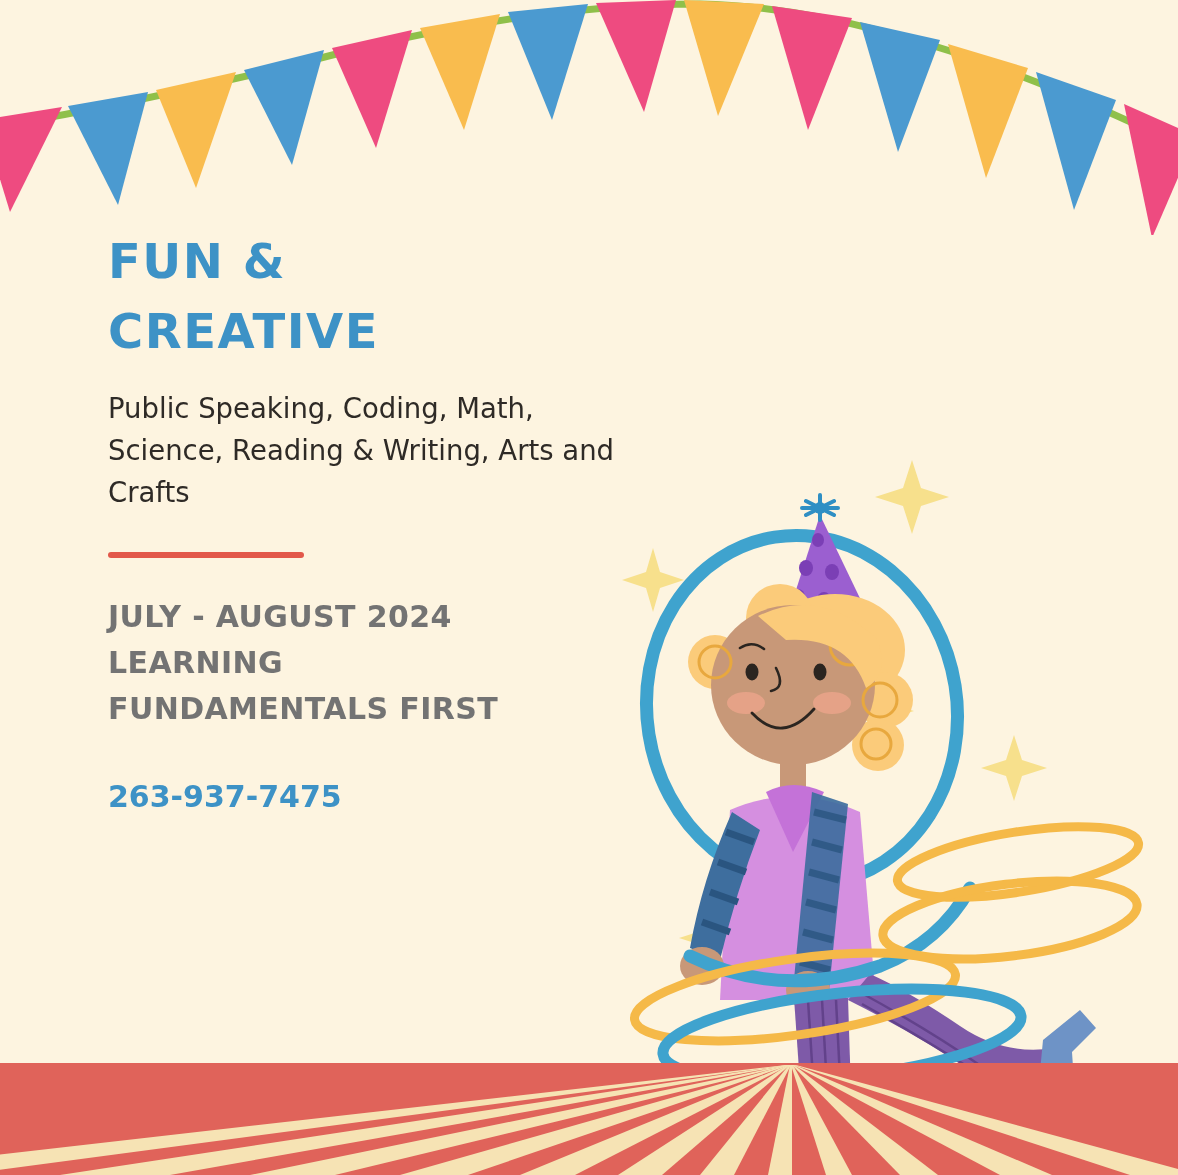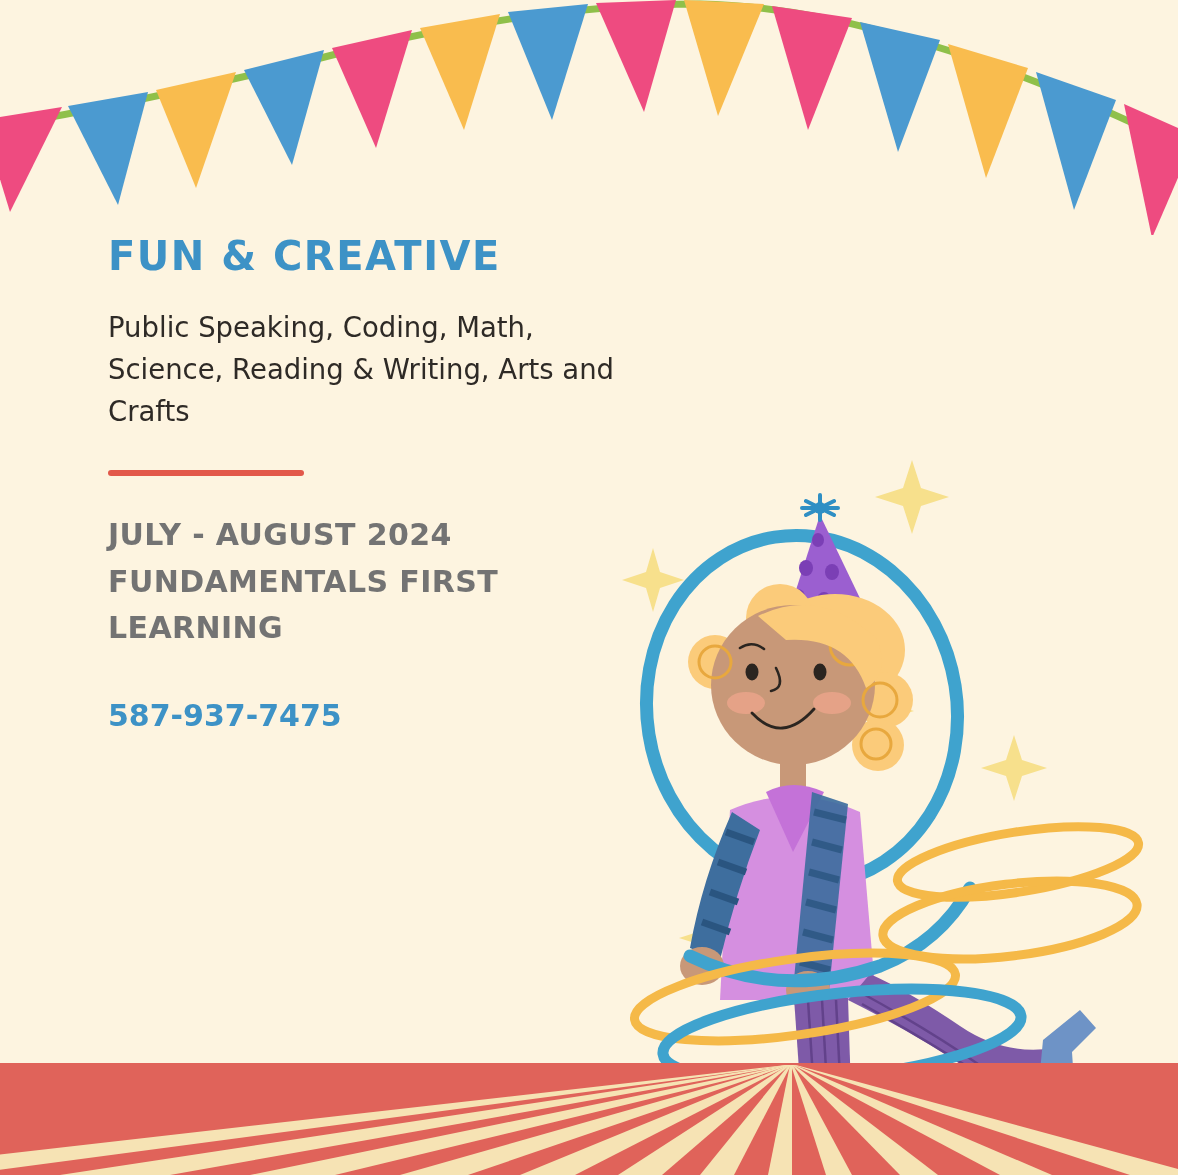--- a/index.html
+++ b/index.html
@@ -30,21 +30,21 @@
     letter-spacing:-2px;
     margin:0;
     font-family:"DejaVu Sans", sans-serif;
     font-stretch:condensed;
   }
   #title .line{display:block;}
 
   #subhead{
     color:#3D92C6;
     font-weight:bold;
-    font-size:40px;
+    font-size:48px;
     line-height:1.45;
     letter-spacing:1.5px;
     margin:22px 0 0 0;
     max-width:420px;
     font-family:"DejaVu Sans", sans-serif;
   }
 
   #activities{
     color:#2E2A26;
     font-size:27.5px;
@@ -126,26 +126,26 @@
     <h2 id="subhead">
       <span class="line" style="display:block">FUN &amp; CREATIVE</span>
     </h2>
 
     <p id="activities">Public Speaking, Coding, Math, Science, Reading &amp; Writing, Arts and Crafts</p>
 
     <div id="divider"></div>
 
     <div id="dates">
       <span class="line">JULY - AUGUST 2024</span>
+      <span class="line">LEARNING</span>
       <span class="line">FUNDAMENTALS FIRST</span>
-      <span class="line">LEARNING</span>
     </div>
 
     <div id="contact">
-      <span class="line">587-937-7475</span>
+      <span class="line">263-937-7475</span>
     </div>
   </div>
 
   <svg id="illustration" viewBox="0 0 598 720">
 
     <g fill="#F7E08C">
       <path d="M73 148 L80 172 L104 180 L80 188 L73 212 L66 188 L42 180 L66 172 Z"></path>
       <path d="M332 60 L341 88 L369 97 L341 106 L332 134 L323 106 L295 97 L323 88 Z"></path>
       <path d="M305 282 L312 304 L334 311 L312 318 L305 340 L298 318 L276 311 L298 304 Z"></path>
       <path d="M434 335 L442 360 L467 368 L442 376 L434 401 L426 376 L401 368 L426 360 Z"></path>

